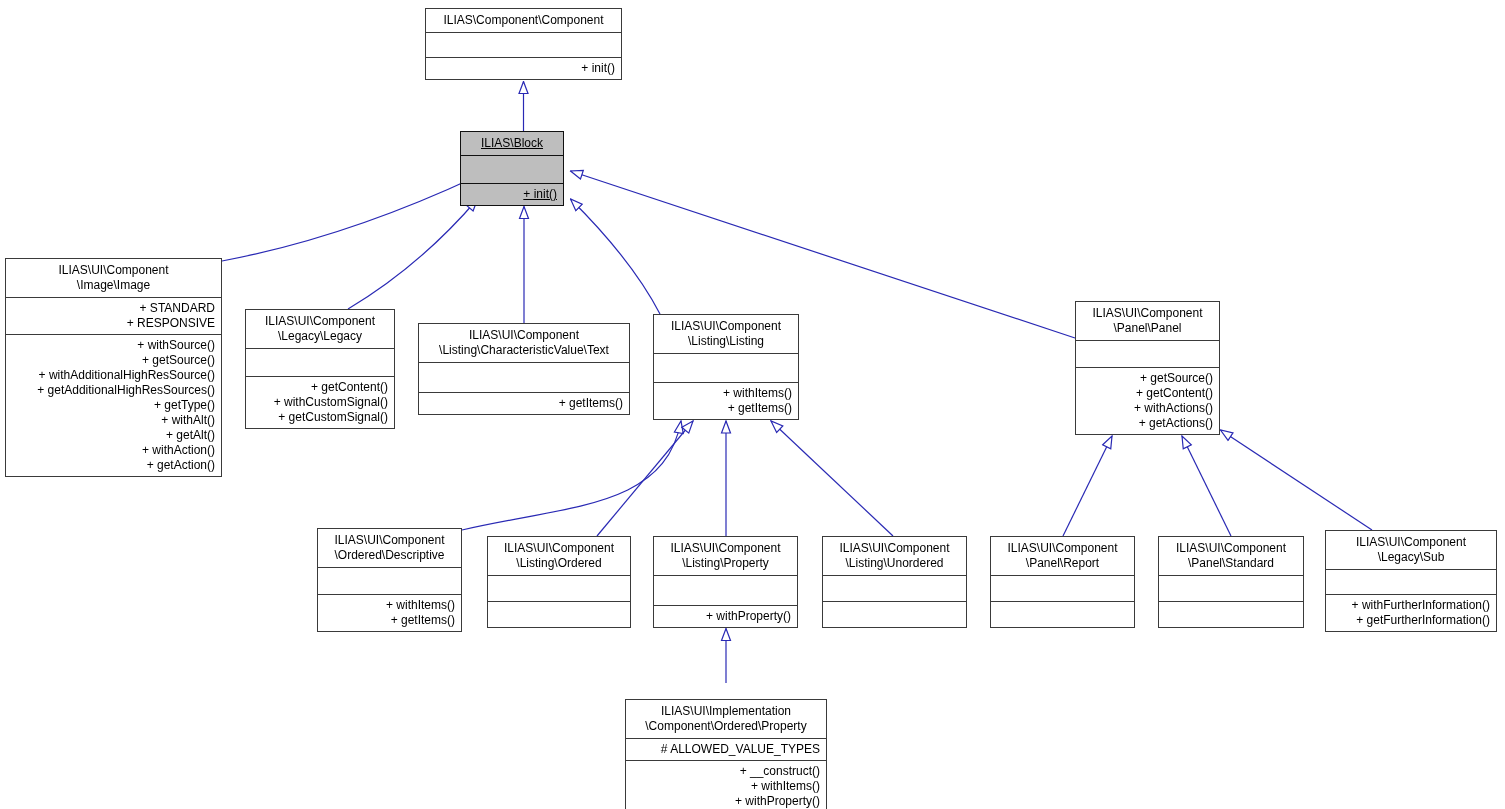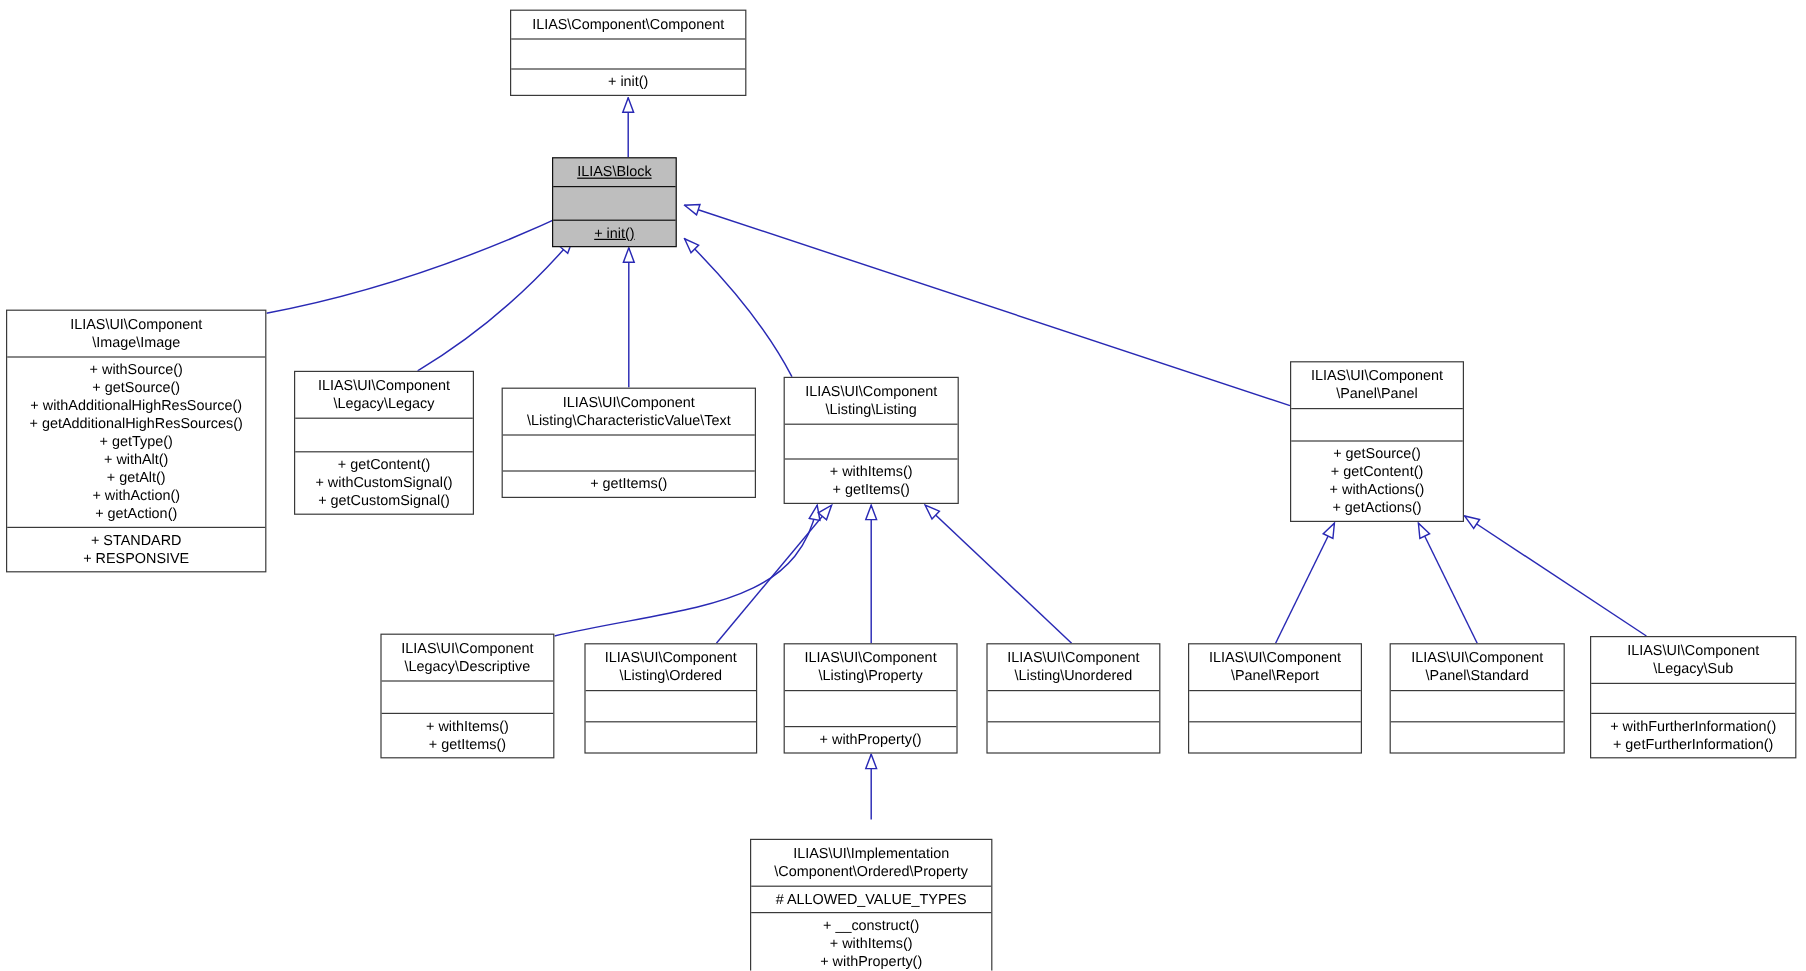--- a/index.html
+++ b/index.html
@@ -47,21 +47,21 @@
     padding: 3px 6px;
     box-sizing: border-box;
     overflow: hidden;
   }
   .sec-title {
     padding: 4px 4px;
     text-align: center;
   }
   .sec-attrs, .sec-methods {
     border-top: 1.5px solid var(--border-color, #3a3a3a);
-    text-align: center;
+    text-align: right;
   }
   .uml-class.highlight .sec-attrs,
   .uml-class.highlight .sec-methods {
     border-top-color: #111111;
   }
 </style>
 </head>
 <body>
 
 <div id="diagram">
@@ -103,35 +103,35 @@
       <div class="sec sec-attrs" style="flex: 1 1 0%;"></div>
       <div class="sec sec-methods">
         <div>+ init()</div>
       </div>
     </div>
     <div class="uml-class" style="left: 5px; top: 258px; width: 217px; height: 219px;">
       <div class="sec sec-title">
         <div>ILIAS\UI\Component</div>
         <div>\Image\Image</div>
       </div>
+      <div class="sec sec-attrs">
+        <div>+ STANDARD</div>
+        <div>+ RESPONSIVE</div>
+      </div>
       <div class="sec sec-methods" style="flex: 1 1 0%;">
         <div>+ withSource()</div>
         <div>+ getSource()</div>
         <div>+ withAdditionalHighResSource()</div>
         <div>+ getAdditionalHighResSources()</div>
         <div>+ getType()</div>
         <div>+ withAlt()</div>
         <div>+ getAlt()</div>
         <div>+ withAction()</div>
         <div>+ getAction()</div>
       </div>
-      <div class="sec sec-attrs">
-        <div>+ STANDARD</div>
-        <div>+ RESPONSIVE</div>
-      </div>
     </div>
     <div class="uml-class" style="left: 245px; top: 309px; width: 150px; height: 120px;">
       <div class="sec sec-title">
         <div>ILIAS\UI\Component</div>
         <div>\Legacy\Legacy</div>
       </div>
       <div class="sec sec-attrs" style="flex: 1 1 0%;"></div>
       <div class="sec sec-methods">
         <div>+ getContent()</div>
         <div>+ withCustomSignal()</div>
@@ -168,21 +168,21 @@
       <div class="sec sec-methods">
         <div>+ getSource()</div>
         <div>+ getContent()</div>
         <div>+ withActions()</div>
         <div>+ getActions()</div>
       </div>
     </div>
     <div class="uml-class" style="left: 317px; top: 528px; width: 145px; height: 104px;">
       <div class="sec sec-title">
         <div>ILIAS\UI\Component</div>
-        <div>\Legacy\Descriptive</div>
+        <div>\Ordered\Descriptive</div>
       </div>
       <div class="sec sec-attrs" style="flex: 1 1 0%;"></div>
       <div class="sec sec-methods">
         <div>+ withItems()</div>
         <div>+ getItems()</div>
       </div>
     </div>
     <div class="uml-class" style="left: 487px; top: 536px; width: 144px; height: 92px;">
       <div class="sec sec-title">
         <div>ILIAS\UI\Component</div>

